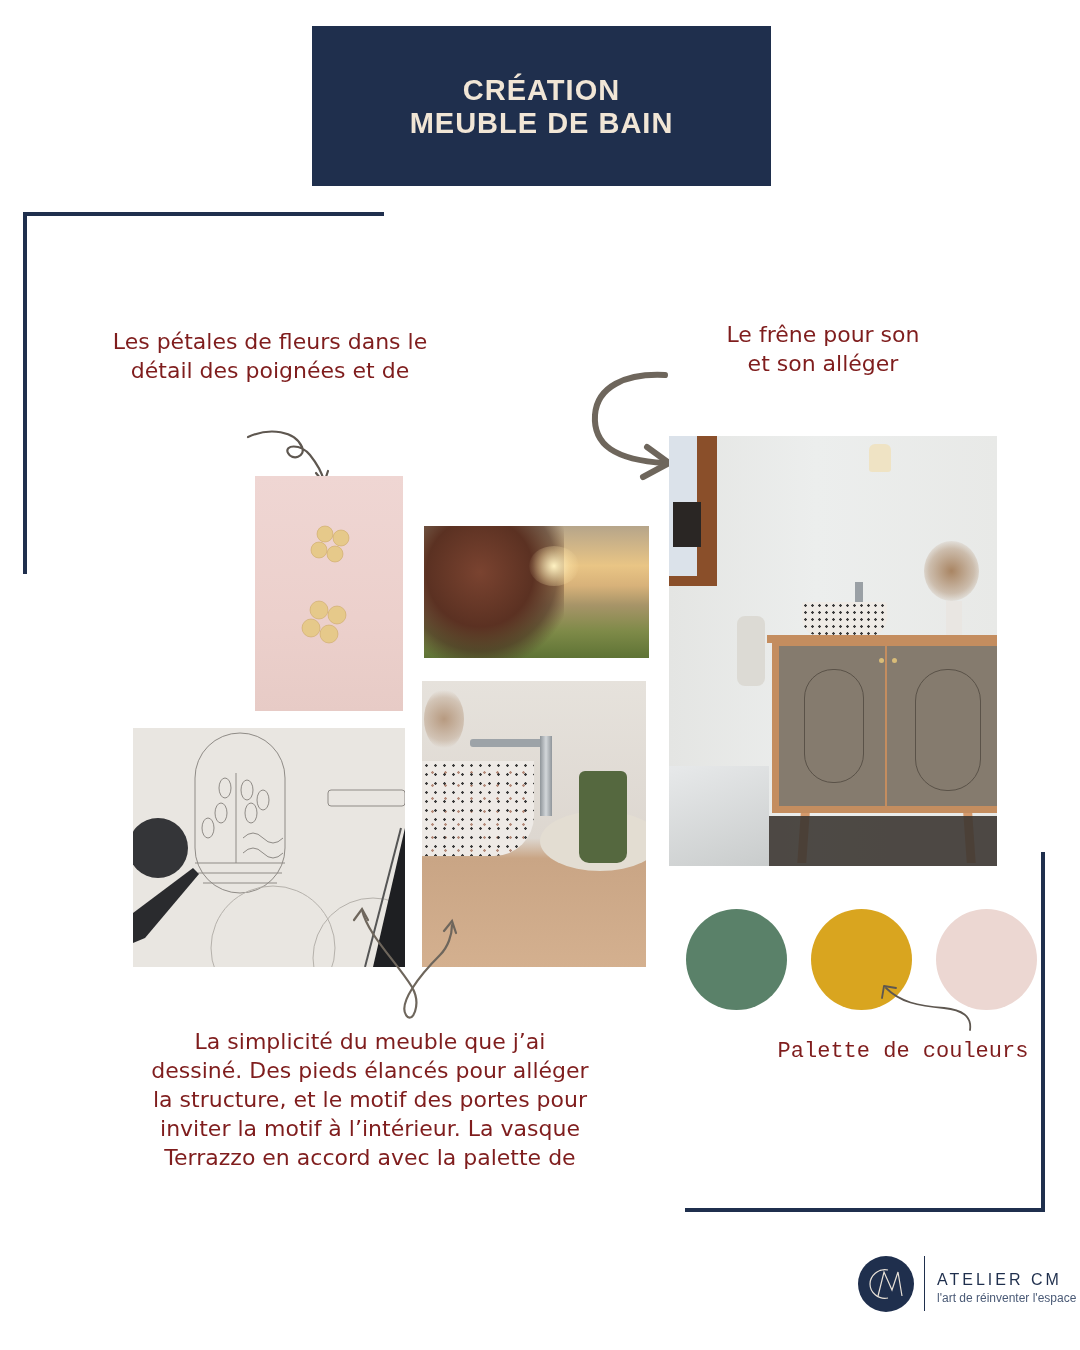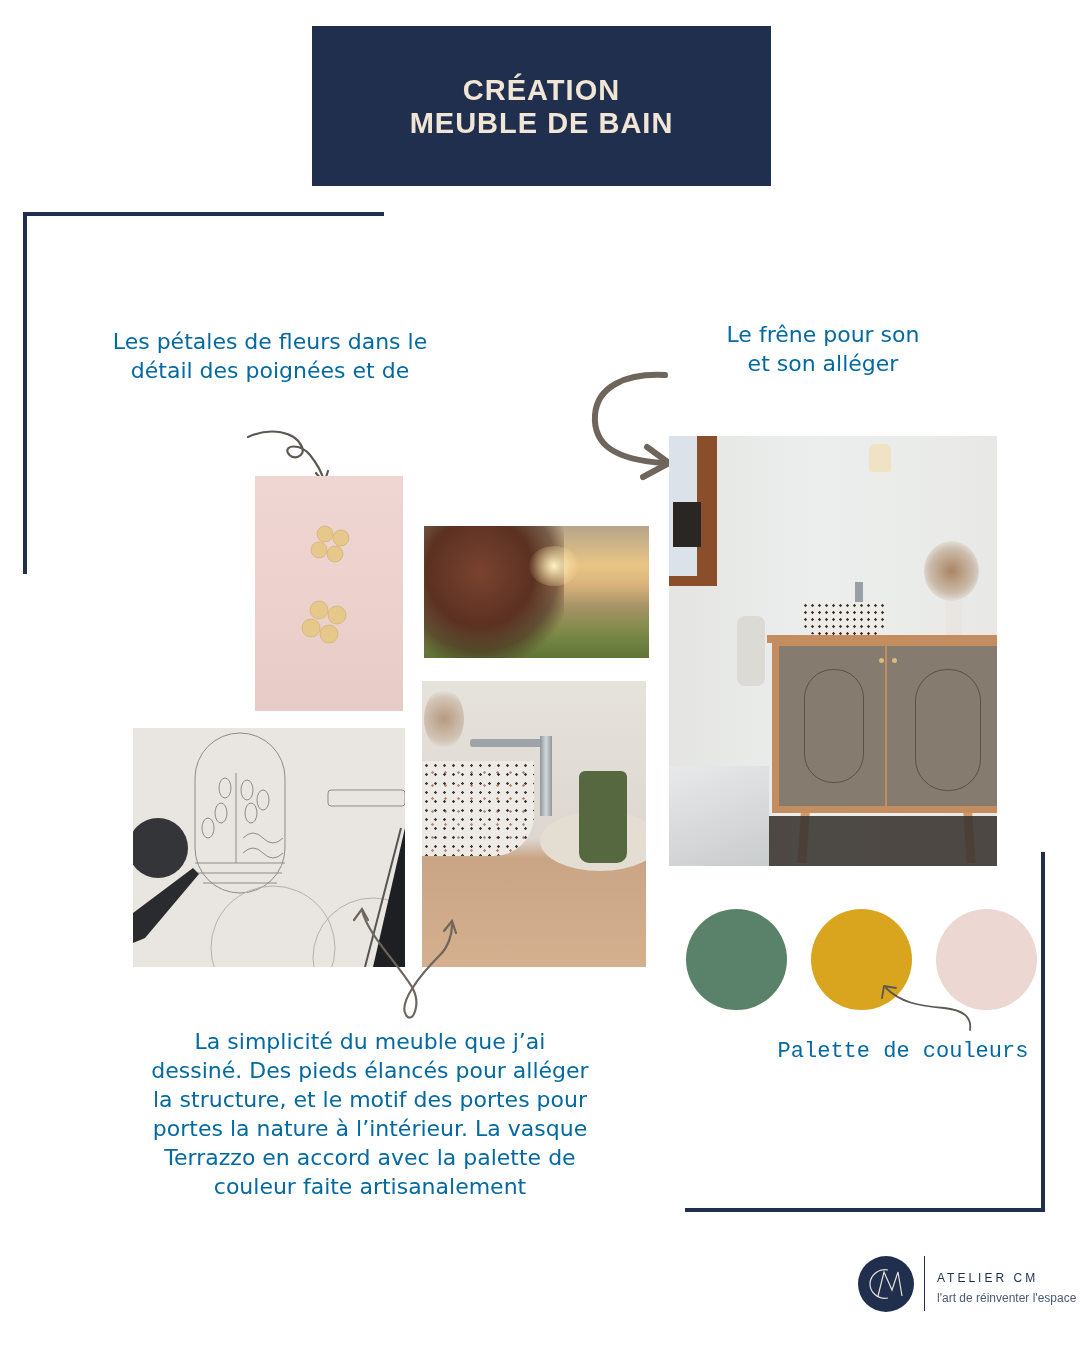--- a/index.html
+++ b/index.html
@@ -3,26 +3,26 @@
 <meta charset="utf-8">
 <style>
   html,body{margin:0;padding:0;}
   body{width:1080px;height:1350px;background:#ffffff;position:relative;overflow:hidden;font-family:"DejaVu Sans","Liberation Sans",sans-serif;color:#2f2d2d;}
   .abs{position:absolute;}
   .title-box{left:312px;top:26px;width:459px;height:160px;background:#1f2f4d;}
   .title-box .t{position:absolute;left:0;width:100%;text-align:center;color:#f1e6d6;font-family:"Liberation Sans",sans-serif;font-weight:bold;font-size:29px;letter-spacing:1px;}
   .title-box .t1{top:48px;}
   .title-box .t2{top:81px;}
   .frame-line{background:#1f2f4d;}
-  .caption{text-align:center;color:#0369a1;font-family:"DejaVu Sans",sans-serif;font-size:22px;line-height:29px;}
+  .caption{text-align:center;color:#7f1d1d;font-family:"DejaVu Sans",sans-serif;font-size:22px;line-height:29px;}
   .photo{overflow:hidden;}
   .swatch{border-radius:50%;width:101px;height:101px;}
   .logo-circle{left:858px;top:1256px;width:56px;height:56px;border-radius:50%;background:#1f2f4d;}
   .logo-divider{left:924px;top:1256px;width:1px;height:55px;background:#1f2f4d;}
-  .brand{left:937px;top:1271px;font-family:"Liberation Sans",sans-serif;font-size:12px;letter-spacing:3px;color:#1f2f4d;}
+  .brand{left:937px;top:1271px;font-family:"Liberation Sans",sans-serif;font-size:16px;letter-spacing:3px;color:#1f2f4d;}
   .tagline{left:937px;top:1291px;font-family:"Liberation Sans",sans-serif;font-size:12px;color:#4a5a76;}
 </style>
 </head>
 <body>
 
 <div class="abs title-box">
   <div class="t t1">CRÉATION</div>
   <div class="t t2">MEUBLE DE BAIN</div>
 </div>
 
@@ -146,23 +146,22 @@
   <path d="M92 48 C94 34 84 28 66 26 C40 24 22 20 8 6" fill="none" stroke="#5e5750" stroke-width="1.8" stroke-linecap="round"></path>
   <path d="M4 16 L6 4 L18 6" fill="none" stroke="#5e5750" stroke-width="1.8" stroke-linecap="round" stroke-linejoin="round"></path>
 </svg>
 
 <div class="abs caption" style="left:770px;top:1037px;width:266px;font-family:Liberation Mono, monospace;">Palette de couleurs</div>
 
 <div class="abs caption" style="left:100px;top:1027px;width:540px;">
   <div>La simplicité du meuble que j’ai</div>
   <div>dessiné. Des pieds élancés pour alléger</div>
   <div>la structure, et le motif des portes pour</div>
-  <div>portes la nature à l’intérieur. La vasque</div>
+  <div>inviter la motif à l’intérieur. La vasque</div>
   <div>Terrazzo en accord avec la palette de</div>
-  <div>couleur faite artisanalement</div>
 </div>
 
 <div class="abs logo-circle">
   <svg width="56" height="56" viewBox="0 0 56 56">
     <path d="M30 14 C20 12 12 20 12 28 C12 36 20 44 30 42" fill="none" stroke="#e9e2d8" stroke-width="1.2"></path>
     <path d="M20 40 L26 16 L34 34 L40 16 L44 40" fill="none" stroke="#e9e2d8" stroke-width="1.2"></path>
   </svg>
 </div>
 <div class="abs logo-divider"></div>
 <div class="abs brand">ATELIER CM</div>

